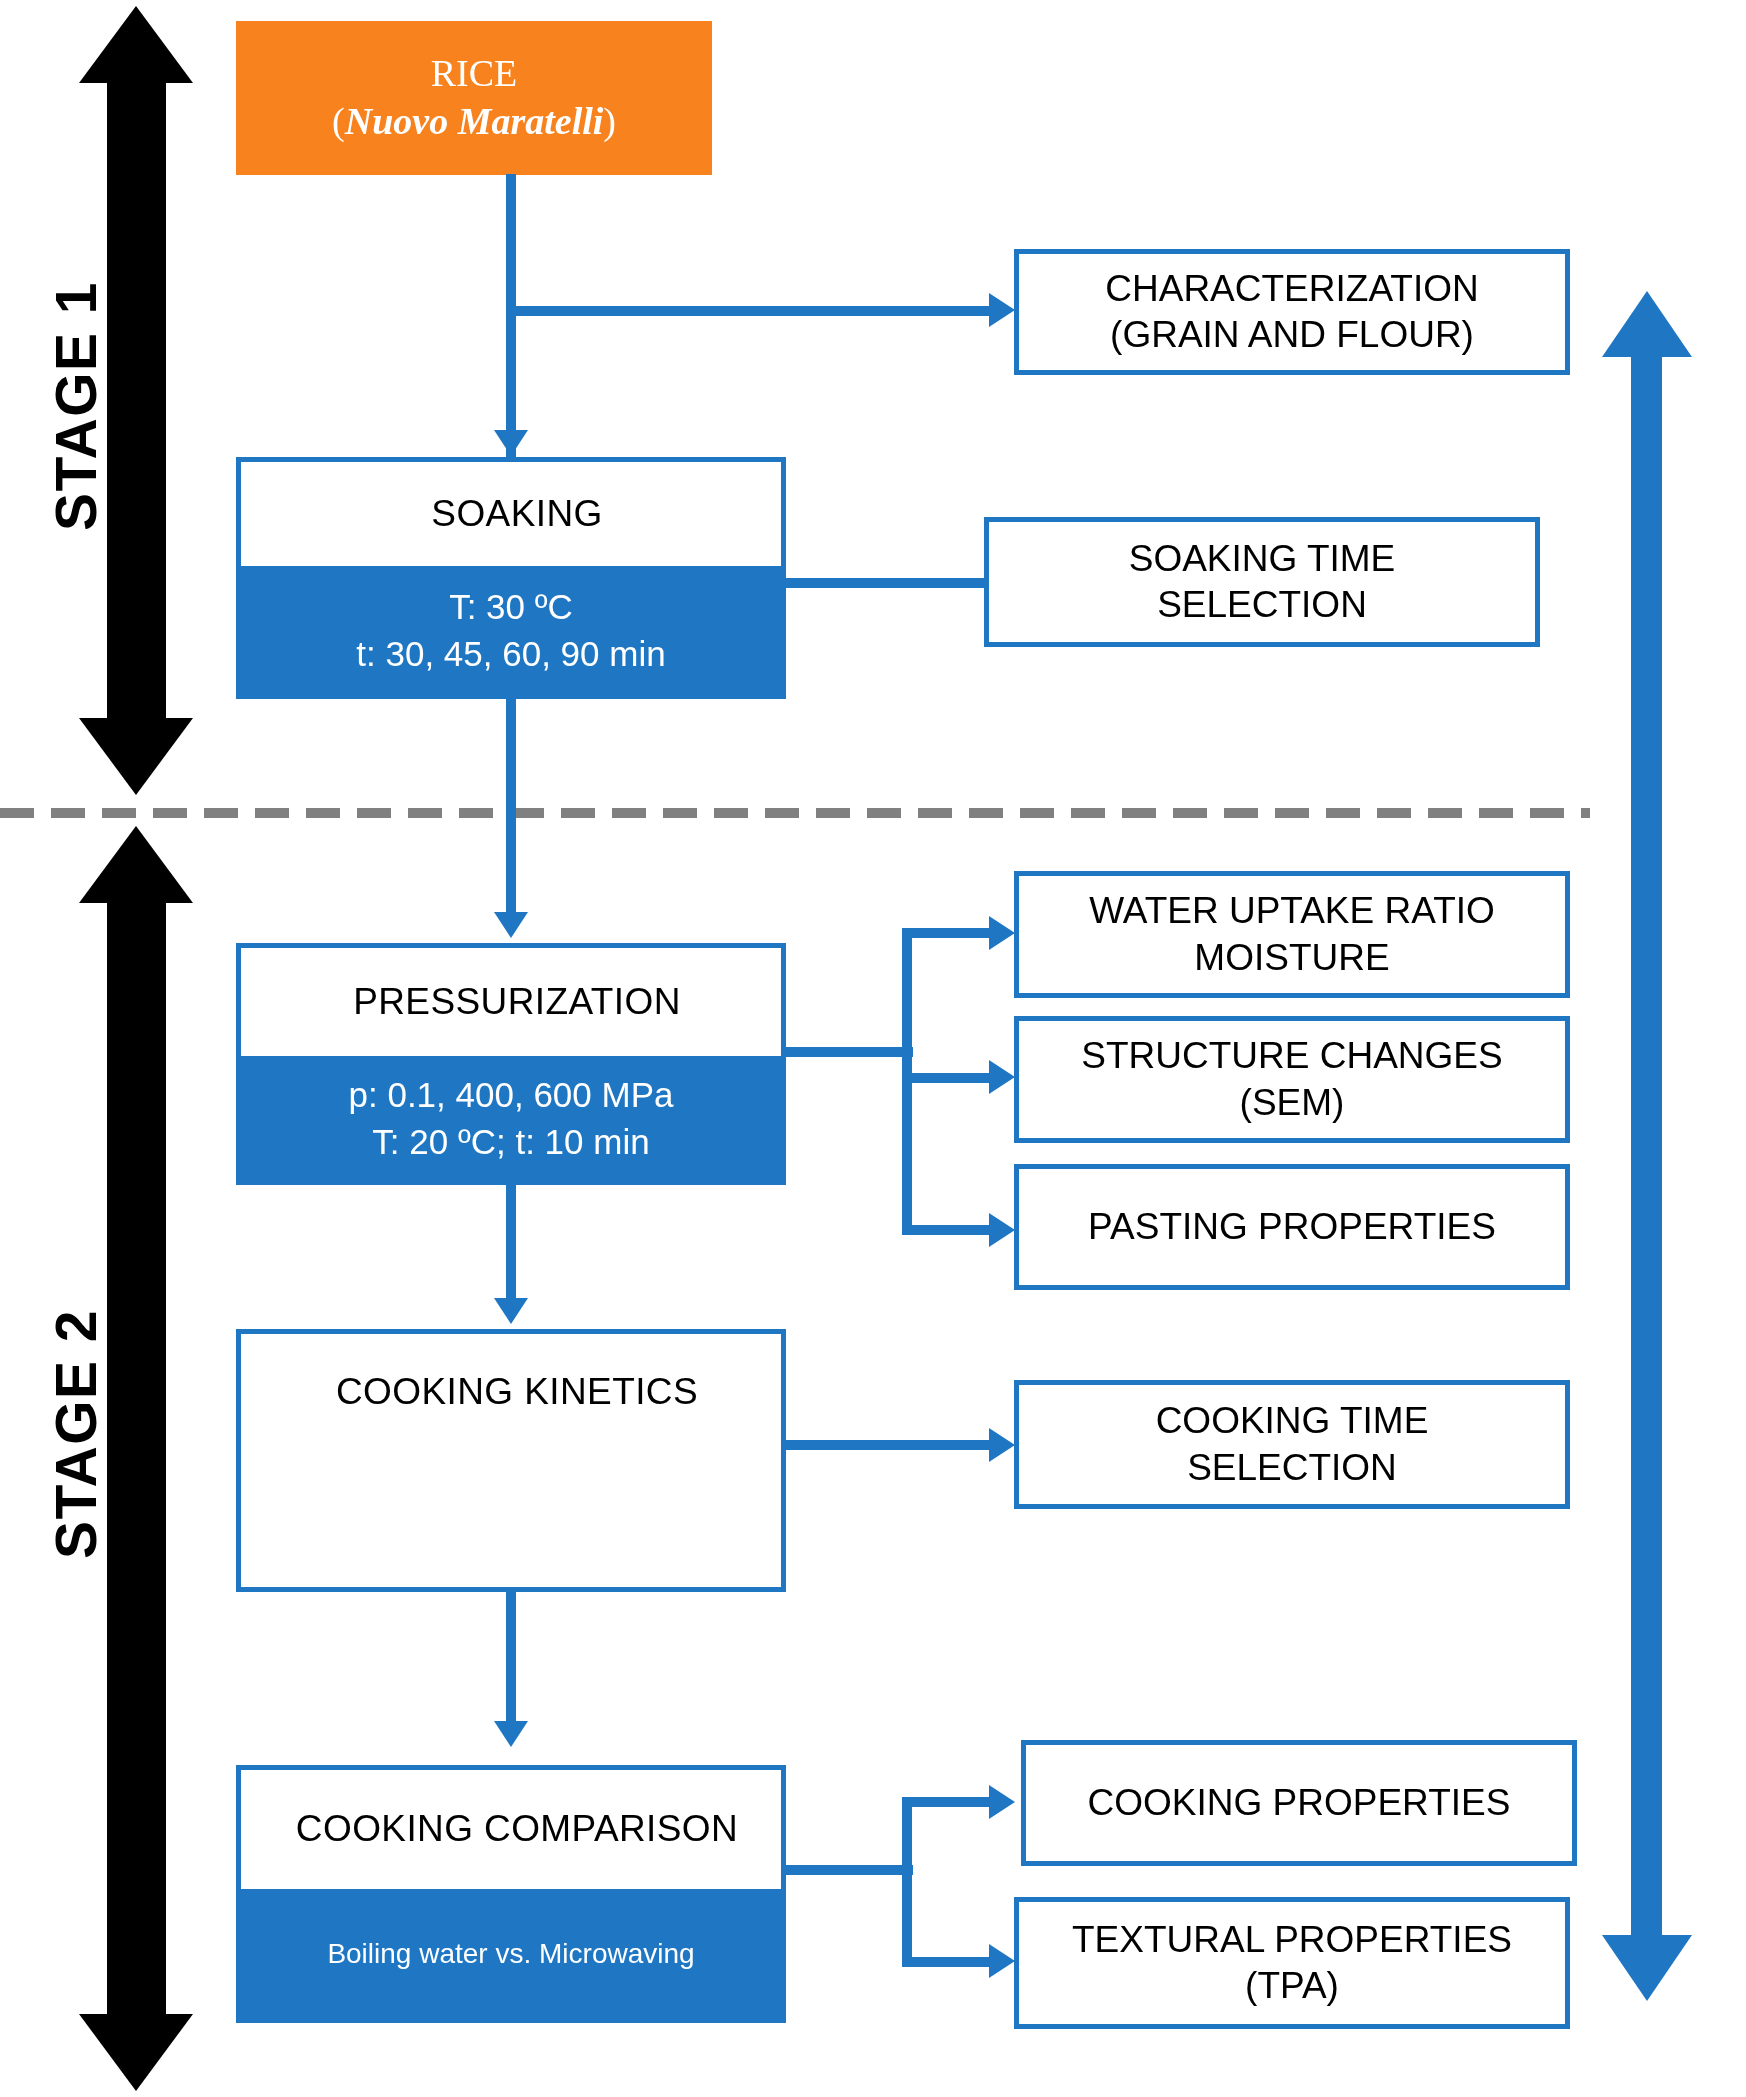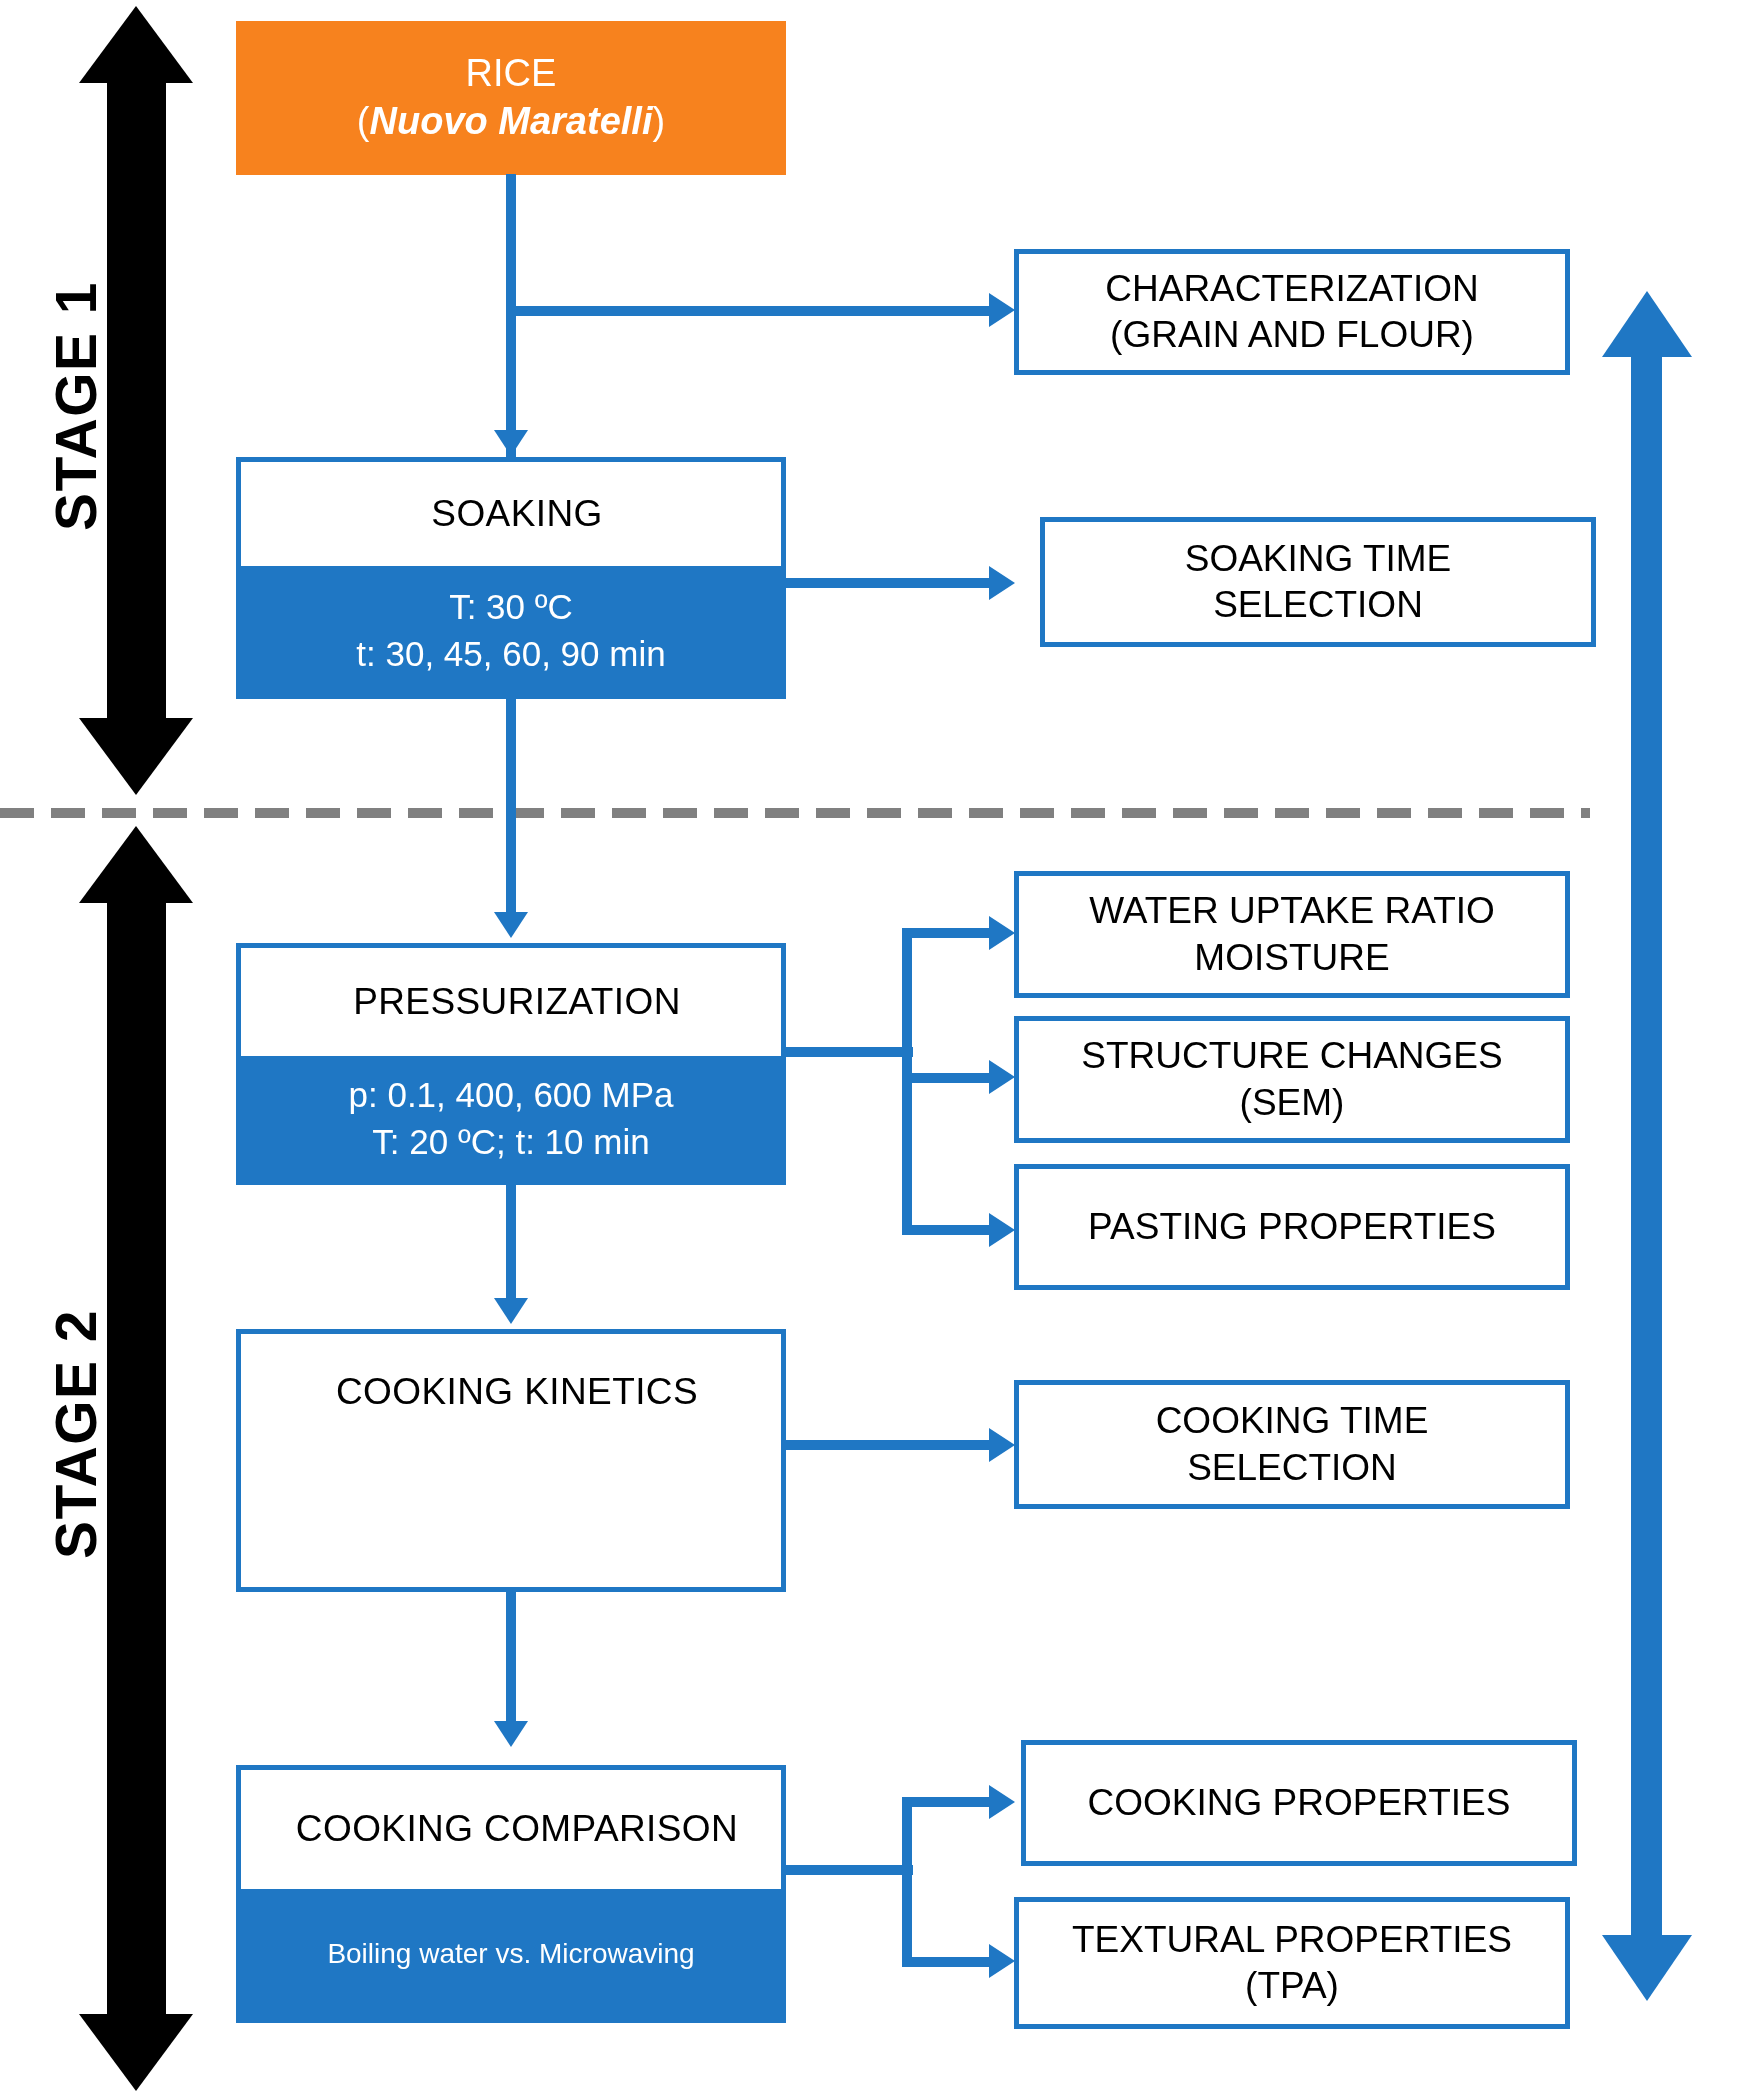--- a/index.html
+++ b/index.html
@@ -180,21 +180,21 @@
   </div>
   <div class="stage-label" style="left:-78px; top:1401px; width:307px; text-align:center;">STAGE 2</div>
 
   <div class="divider" style="left:0px; top:808px; width:1590px;"></div>
 
   <div class="amy-headup" style="left:1602px; top:291px;"></div>
   <div class="amy-shaft" style="left:1631px; top:356px; width:31px; height:1581px;"></div>
   <div class="amy-headdn" style="left:1602px; top:1935px;"></div>
   <div class="amy-label" style="left:1508px; top:1112px; width:512px; text-align:center;">AMYLOSE CONTENT</div>
 
-  <div class="source" style="left:236px; top:20.5px; width:550px; height:154px;">
+  <div class="source" style="left:236px; top:20.5px; width:476px; height:154px;font-family:Liberation Serif, serif;">
     <div>RICE</div>
     <div>
       <span>(</span><span class="ital">Nuovo Maratelli</span><span>)</span>
     </div>
   </div>
 
   <div class="vline" style="left:506px; top:174px; height:293px;"></div>
   <div class="arrow-down" style="left:494px; top:430px;"></div>
 
   <div class="hline" style="left:506px; top:306px; width:492px;"></div>
@@ -211,21 +211,21 @@
     <div class="head" style="height:104px;">SOAKING</div>
     <div class="body">
       <div>T: 30 ºC</div>
       <div>t: 30, 45, 60, 90 min</div>
     </div>
   </div>
 
   <div class="hline" style="left:786px; top:578px; width:212px;"></div>
   <div class="arrow-right" style="left:989px; top:566px;"></div>
 
-  <div class="result" style="left:1040px; top:517px; width:556px; height:130px;">
+  <div class="result" style="left:984px; top:517px; width:556px; height:130px;">
     <div>
       <span>SOAKING TIME</span>
       <span>SELECTION</span>
     </div>
   </div>
 
   <div class="vline" style="left:506px; top:698px; height:217px;"></div>
   <div class="arrow-down" style="left:494px; top:912px;"></div>
 
   <div class="proc" style="left:236px; top:943px; width:550px; height:242px;">

